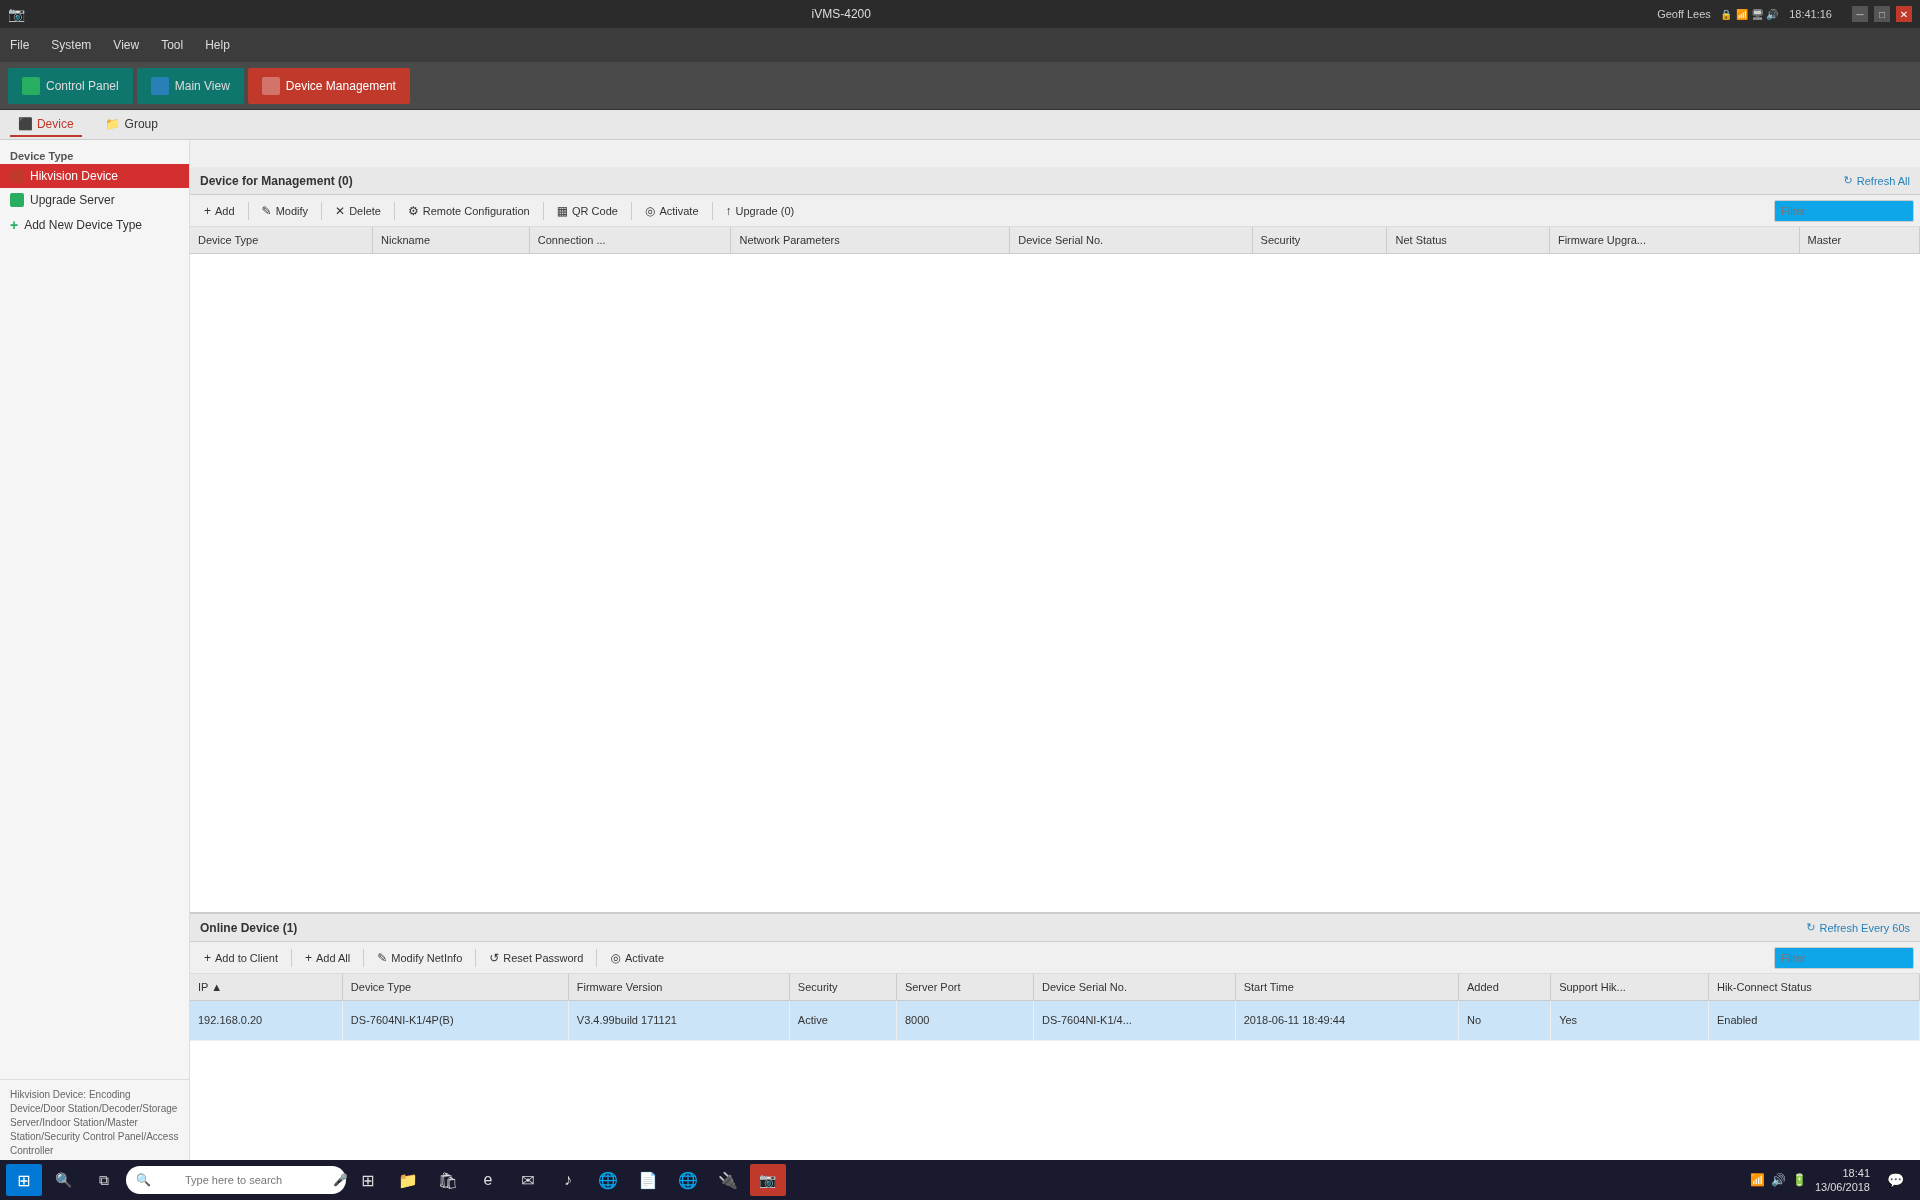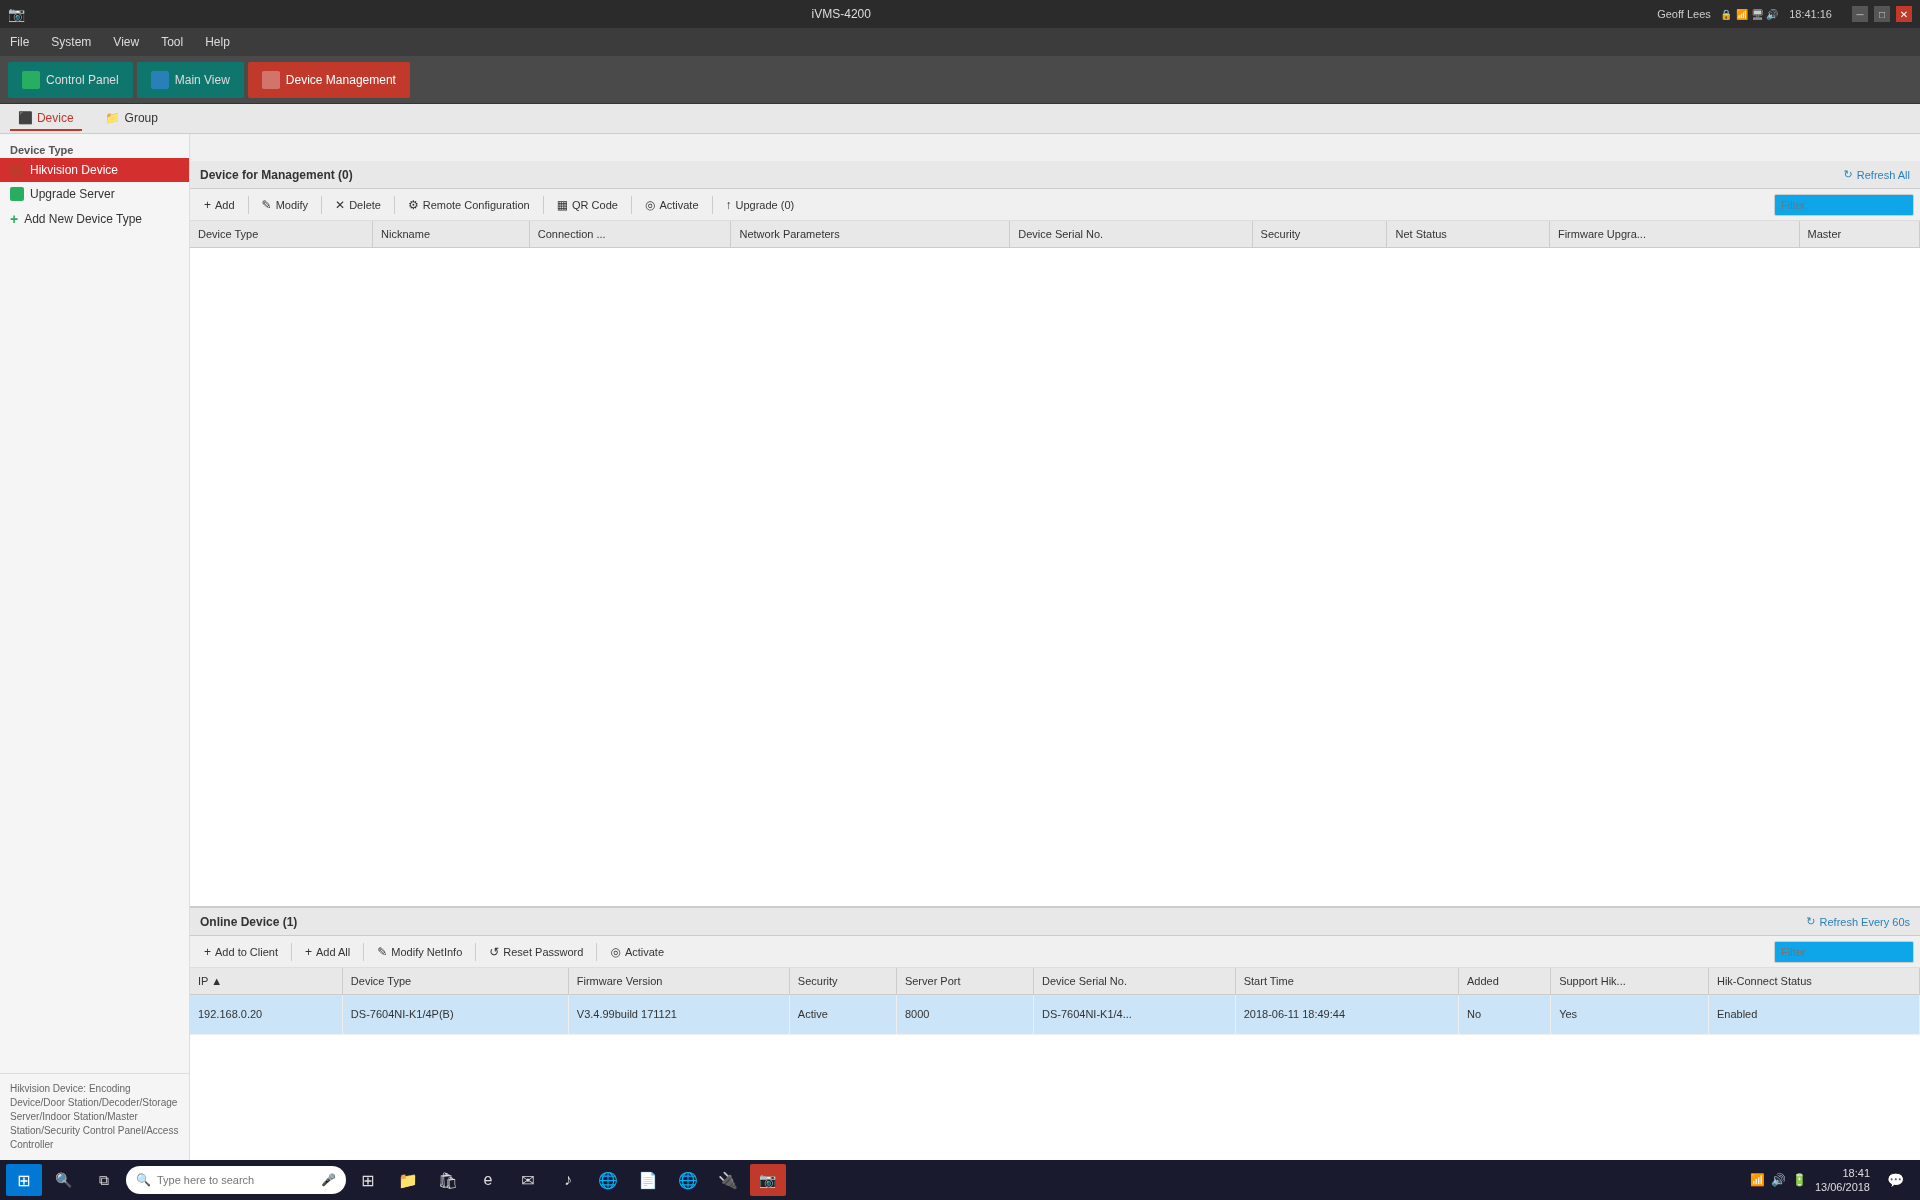--- a/index.html
+++ b/index.html
@@ -39,21 +39,21 @@
       border: none;
       color: #ccc;
       font-size: 10px;
       cursor: pointer;
       display: flex; align-items: center; justify-content: center;
     }
 
     
     #menubar {
       background: #3c3c3c;
-      height: 28px;
+      height: 34px;
       display: flex;
       align-items: center;
       padding: 0 6px;
       gap: 14px;
       color: #ddd;
       font-size: 12px;
     }
     #menubar span { cursor: pointer; padding: 2px 4px; }
 
     
@@ -312,20 +312,21 @@
       padding: 2px 10px;
       gap: 6px;
       width: 220px;
       height: 28px;
     }
     .taskbar-search input {
       border: none;
       outline: none;
       font-size: 11px;
       flex: 1;
+      margin-left: 28px;
     }
     .taskbar-right {
       margin-left: auto;
       display: flex;
       align-items: center;
       gap: 8px;
       color: #ddd;
       font-size: 11px;
     }
     .taskbar-time {

